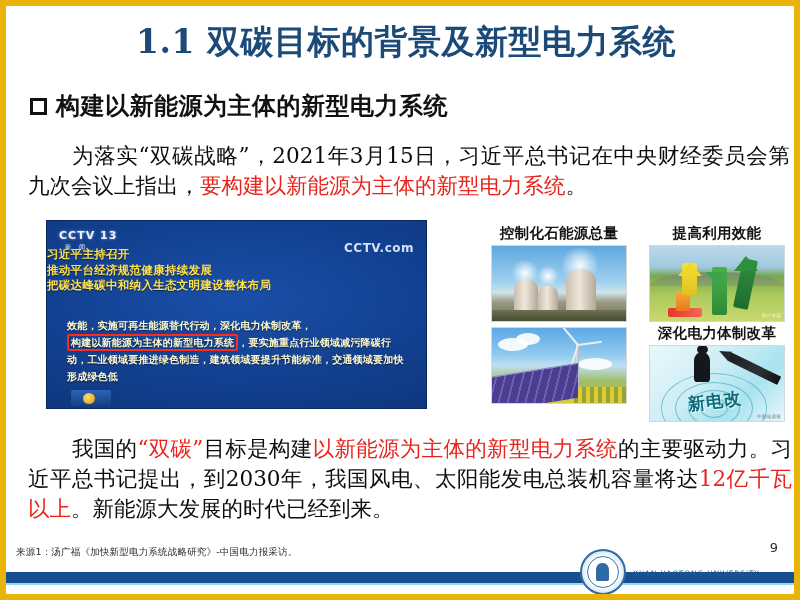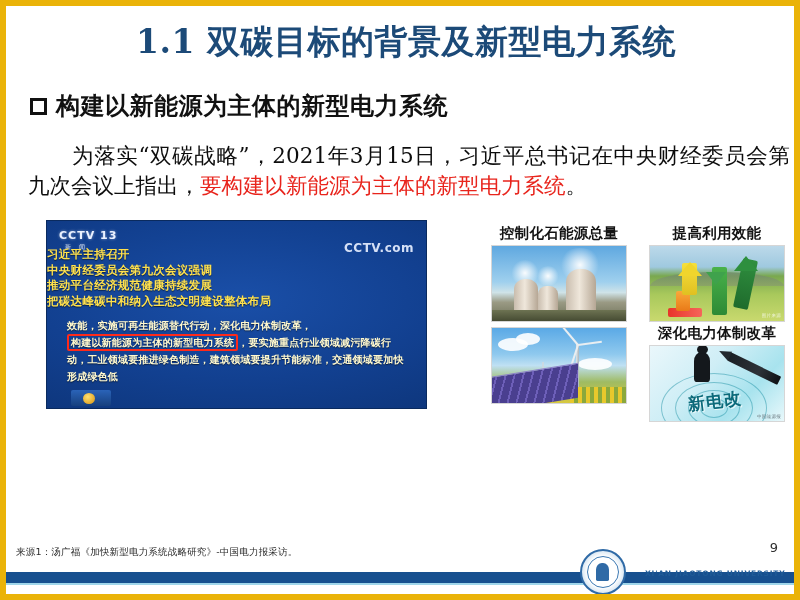--- a/index.html
+++ b/index.html
@@ -436,25 +436,24 @@
     font-size: 25px;
     font-weight: bold;
     font-style: italic;
     color: #1f5a96;
     letter-spacing: 1px;
     white-space: nowrap;
   }
   .logo-en {
     margin-top: 3px;
     font-size: 7.5px;
-    font-weight: bold;
+    font-weight: normal;
     color: #1f5a96;
     letter-spacing: .8px;
     white-space: nowrap;
-    margin-left: 12px;
   }
 </style>
 </head>
 <body>
 
 <div class="slide">
 
   <div class="title">1.1 双碳目标的背景及新型电力系统</div>
 
   <div class="subhead">
@@ -467,21 +466,20 @@
   </div>
 
   <div class="tv-shot">
     <div class="cctv13">
       <span>CCTV 13</span>
       <span class="cc-sub">新 闻</span>
     </div>
     <div class="cctv-com">CCTV.com</div>
     <div class="tv-head">
       <div>习近平主持召开</div>
-      <div>中央财经委员会第九次会议强调</div>
       <div>推动平台经济规范健康持续发展</div>
       <div>把碳达峰碳中和纳入生态文明建设整体布局</div>
     </div>
     <div class="tv-body">
       <span>效能，实施可再生能源替代行动，深化电力体制改革，</span><span class="tv-hl">构建以新能源为主体的新型电力系统</span><span>，要实施重点行业领域减污降碳行动，工业领域要推进绿色制造，建筑领域要提升节能标准，交通领域要加快形成绿色低</span>
     </div>
     <div class="tv-logo-blob"></div>
   </div>
 
   <div class="grid">
@@ -539,20 +537,23 @@
         <div class="ripple r1"></div>
         <div class="person"></div>
         <div class="pen"></div>
         <div class="xdg">新电改</div>
         <div class="wm">中国能源报</div>
       </div>
     </div>
 
   </div>
 
+  <div class="para para-bottom">
+    <span>我国的</span><span class="red">“双碳”</span><span>目标是构建</span><span class="red">以新能源为主体的新型电力系统</span><span>的主要驱动力。习近平总书记提出，到2030年，我国风电、太阳能发电总装机容量将达</span><span class="red">12亿千瓦以上</span><span>。新能源大发展的时代已经到来。</span>
+  </div>
 
   <div class="source-note">来源1：汤广福《加快新型电力系统战略研究》-中国电力报采访。</div>
   <div class="page-num">9</div>
   <div class="footer-bar"></div>
   <div class="footer-bar-under"></div>
 
   <div class="logo">
     <div class="logo-seal"></div>
     <div class="logo-text">
       <div class="logo-en">XI'AN JIAOTONG UNIVERSITY</div>

